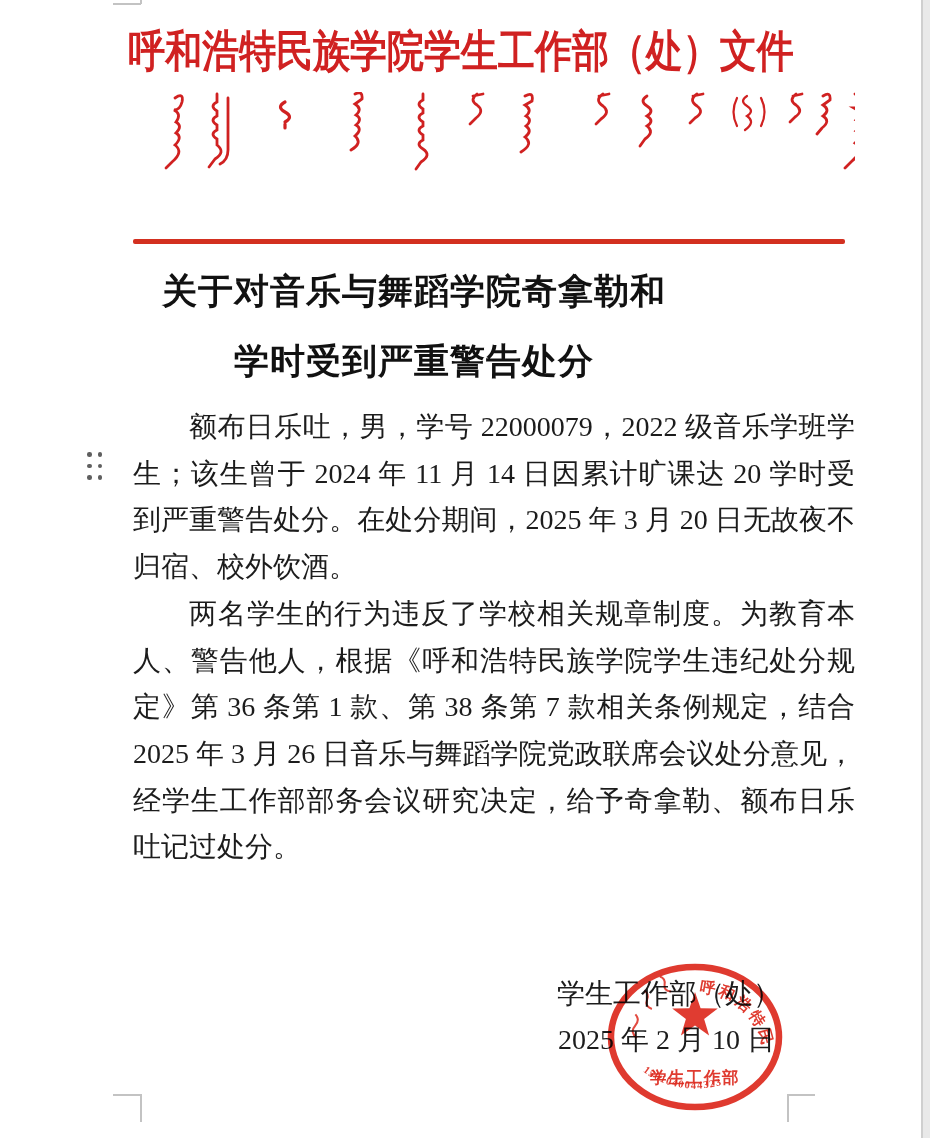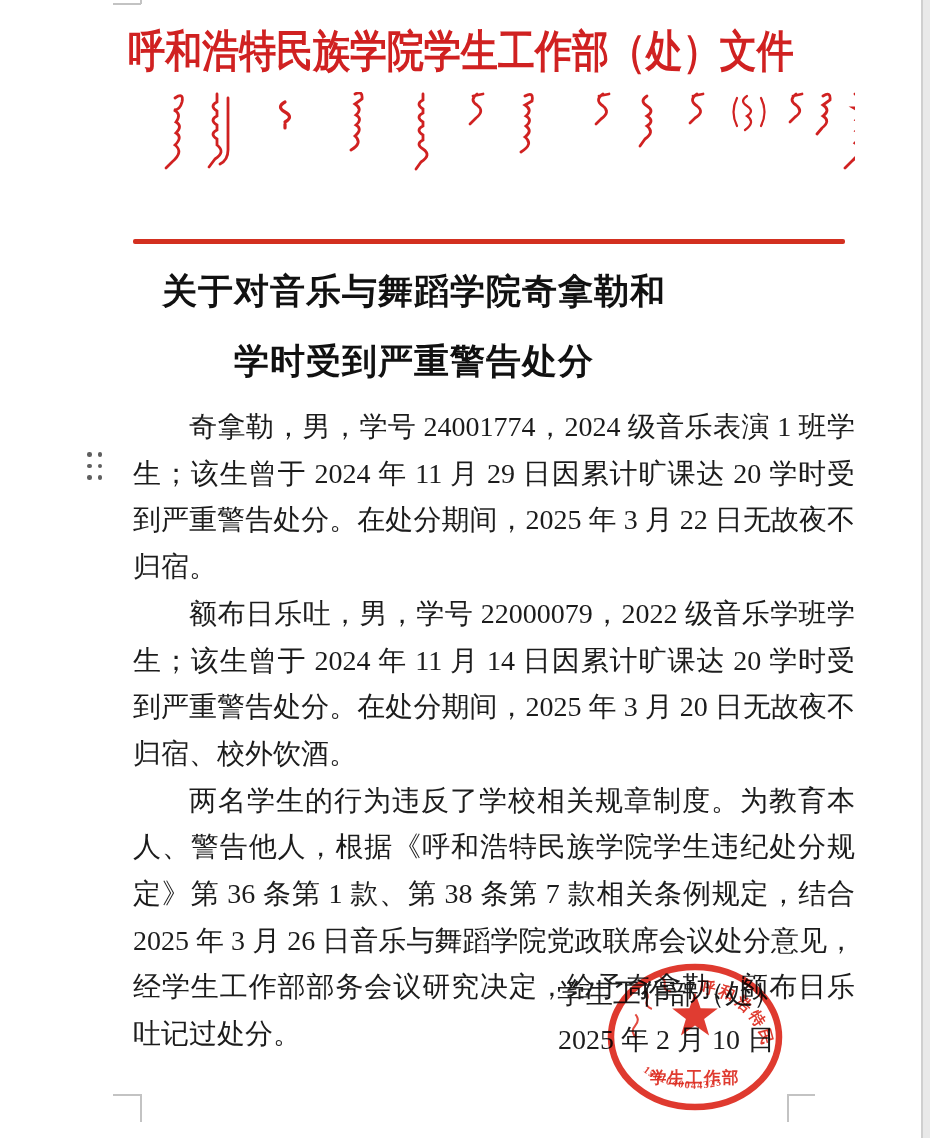--- a/index.html
+++ b/index.html
@@ -79,21 +79,20 @@
     </g>
   </svg>
 </div>
 
 <div class="red-rule"></div>
 
 <div class="doc-title l1">关于对音乐与舞蹈学院奇拿勒和</div>
 <div class="doc-title l2">学时受到严重警告处分</div>
 
 <div class="body-text">
-  <p>奇拿勒，男，学号 24001774，2024 级音乐表演 1 班学生；该生曾于 2024 年 11 月 29 日因累计旷课达 20 学时受到严重警告处分。在处分期间，2025 年 3 月 22 日无故夜不归宿。</p>
   <p>额布日乐吐，男，学号 22000079，2022 级音乐学班学生；该生曾于 2024 年 11 月 14 日因累计旷课达 20 学时受到严重警告处分。在处分期间，2025 年 3 月 20 日无故夜不归宿、校外饮酒。</p>
   <p>两名学生的行为违反了学校相关规章制度。为教育本人、警告他人，根据《呼和浩特民族学院学生违纪处分规定》第 36 条第 1 款、第 38 条第 7 款相关条例规定，结合 2025 年 3 月 26 日音乐与舞蹈学院党政联席会议处分意见，经学生工作部部务会议研究决定，给予奇拿勒、额布日乐吐记过处分。</p>
 </div>
 
 <div class="sig-line sig-name">学生工作部（处）</div>
 <div class="sig-line sig-date">2025 年 2 月 10 日</div>
 
 <div class="drag-handle">
   <i></i>
     <i></i>

